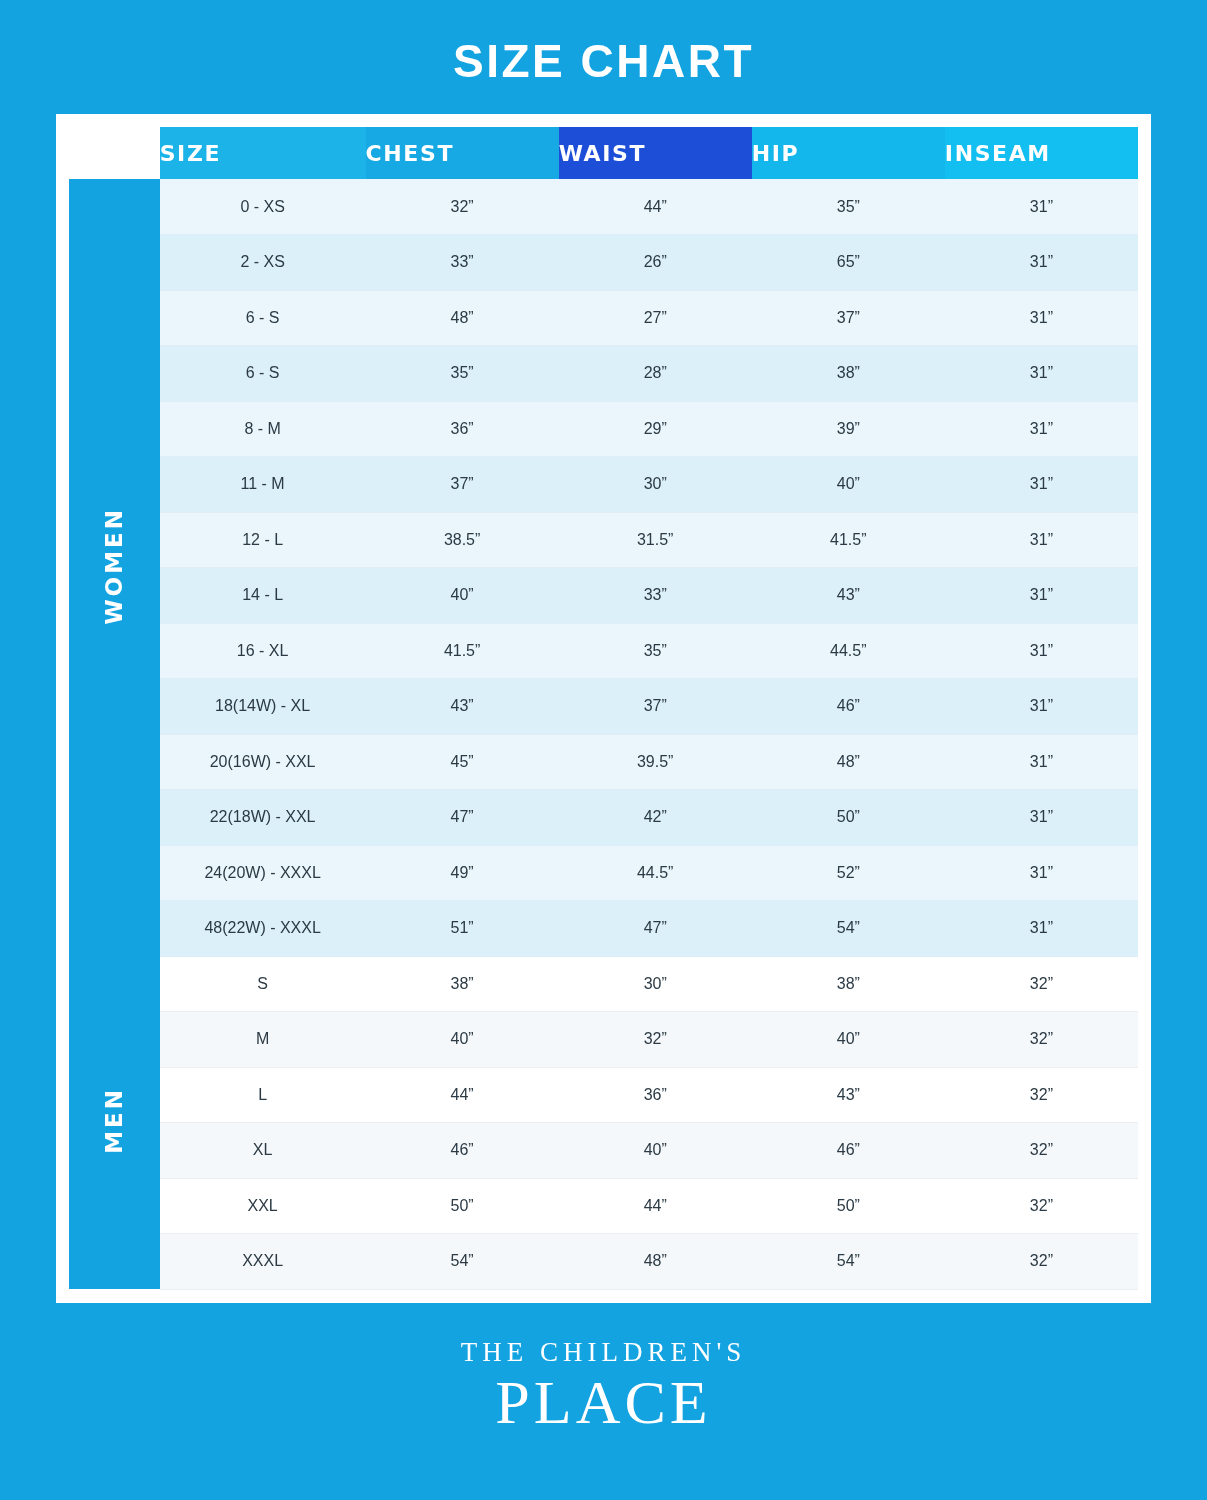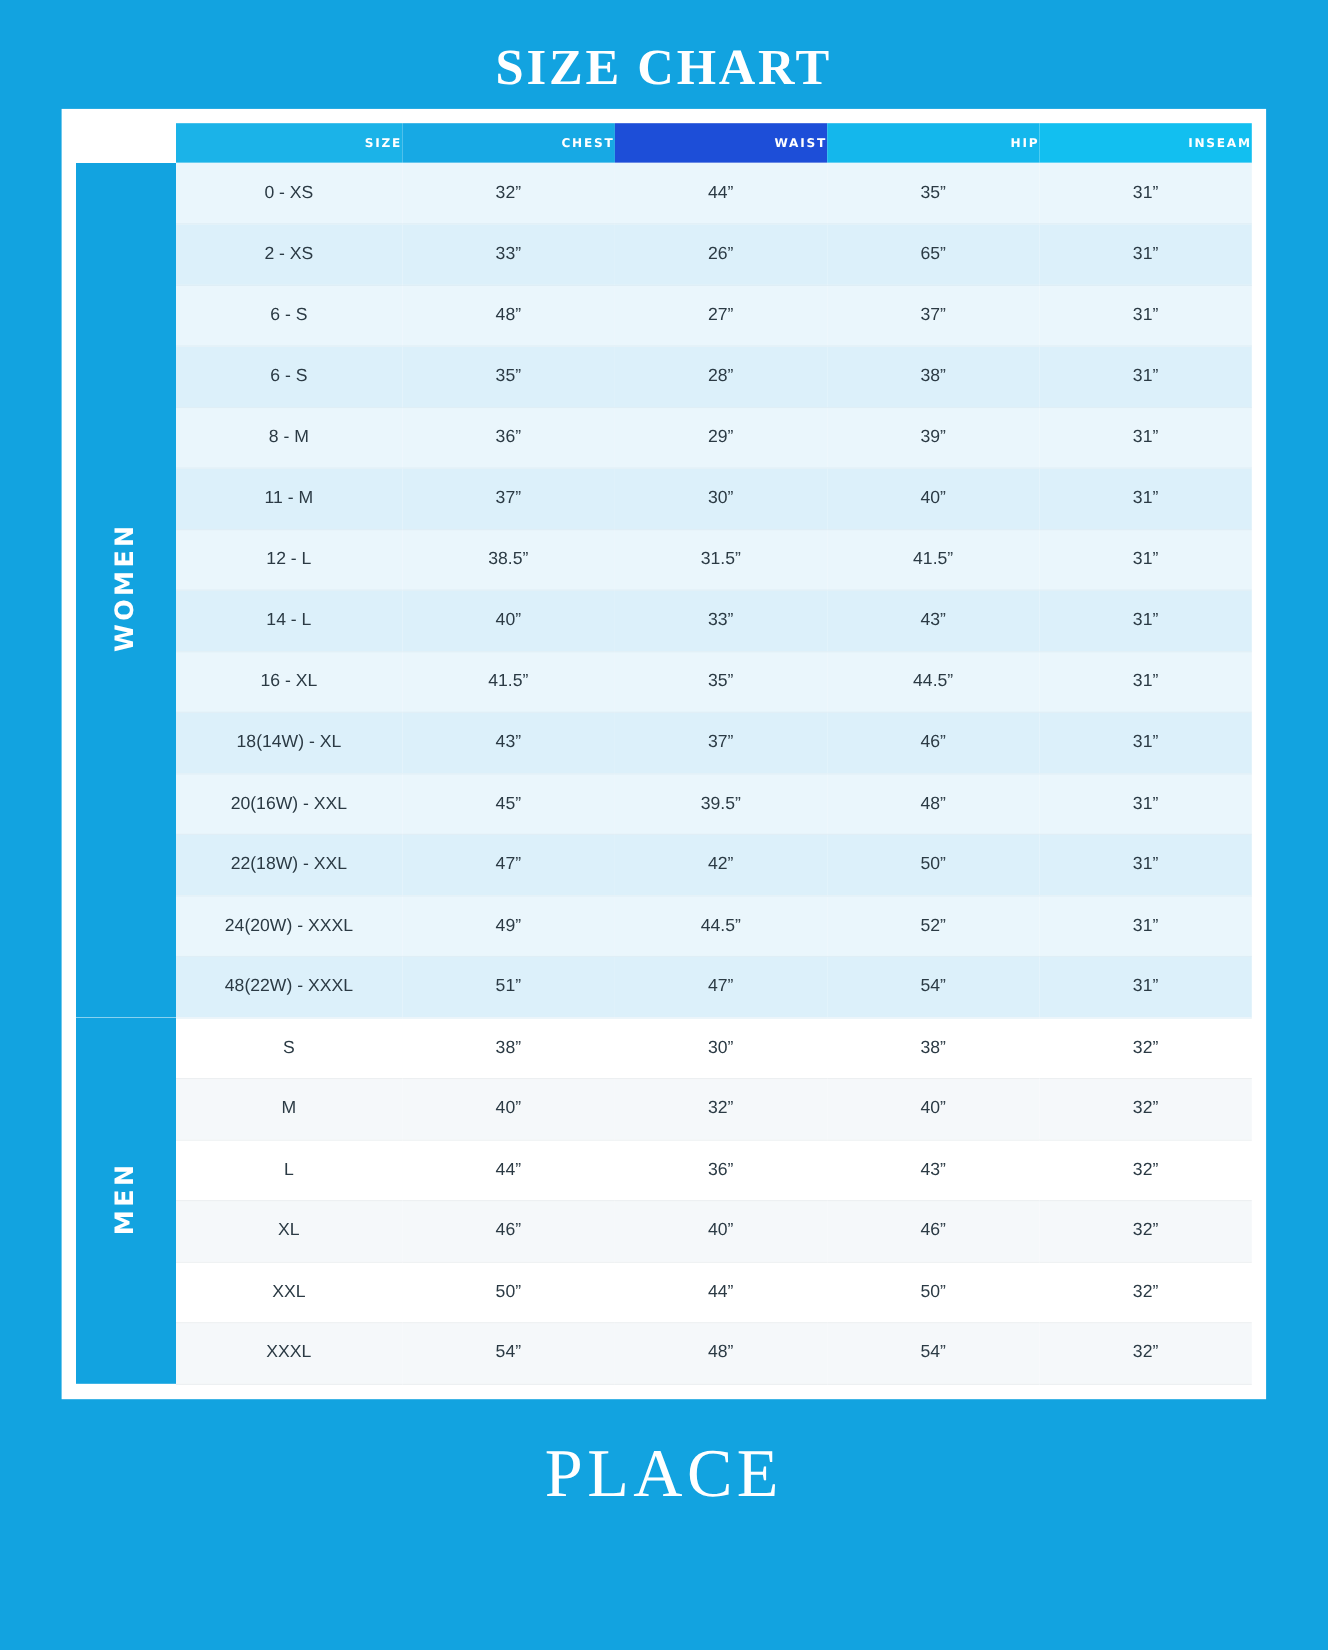--- a/index.html
+++ b/index.html
@@ -21,48 +21,48 @@
     flex-direction: column;
     align-items: center;
   }
   .title {
     color: #ffffff;
     font-size: 46px;
     font-weight: 800;
     letter-spacing: 2.5px;
     text-align: center;
     margin-top: 34px;
-    margin-bottom: 12px;
-    font-family: Liberation Serif, serif;
+    margin-bottom: 26px;
+    font-family: Liberation Sans, sans-serif;
   }
   .chart-frame {
     width: 1095px;
     background: #ffffff;
     padding: 13px;
   }
   table.size-table {
     width: 100%;
     border-collapse: collapse;
     table-layout: fixed;
   }
   table.size-table th, table.size-table td {
     padding: 0;
   }
   .col-group { width: 85px; }
   .col-size  { width: 193px; }
   .col-meas  { width: 181px; }
 
   thead th {
     color: #ffffff;
-    font-size: 11px;
+    font-size: 22px;
     font-weight: 800;
     letter-spacing: 1.6px;
-    height: 36px;
+    height: 52px;
     vertical-align: middle;
-    text-align: right;
+    text-align: left;
     font-family: "DejaVu Sans", sans-serif;
   }
   .hdr-blank { background: #ffffff; }
   .hdr-1 { background: #1bb3e8; }
   .hdr-2 { background: #17a9e4; }
   .hdr-3 { background: #1d4ed8; }
   .hdr-4 { background: #14b7ec; }
   .hdr-5 { background: #12bff0; }
 
   tbody td {
@@ -288,16 +288,17 @@
           <td class="cell">48”</td>
           <td class="cell">54”</td>
           <td class="cell">32”</td>
         </tr>
 
       </tbody>
     </table>
   </div>
 
   <div class="logo">
+    <div class="logo-top">THE CHILDREN'S</div>
     <div class="logo-bottom">PLACE</div>
   </div>
 
 </div>
 
 </body></html>

